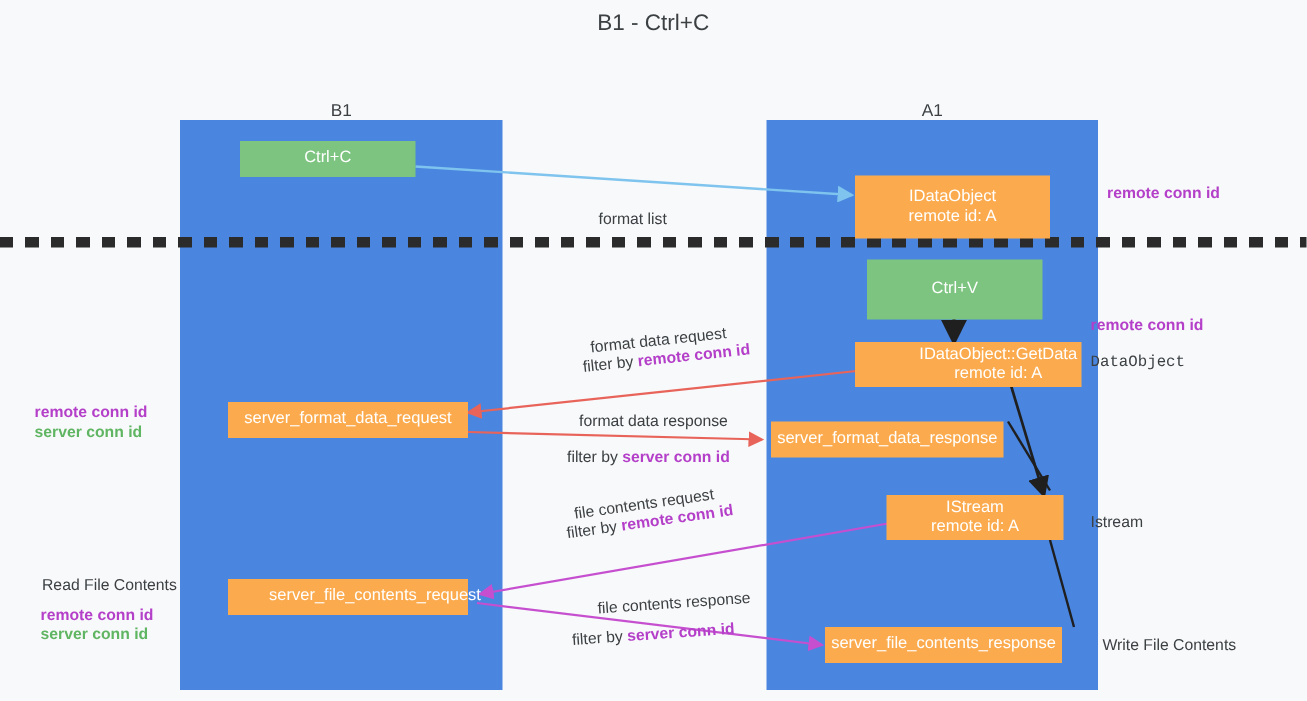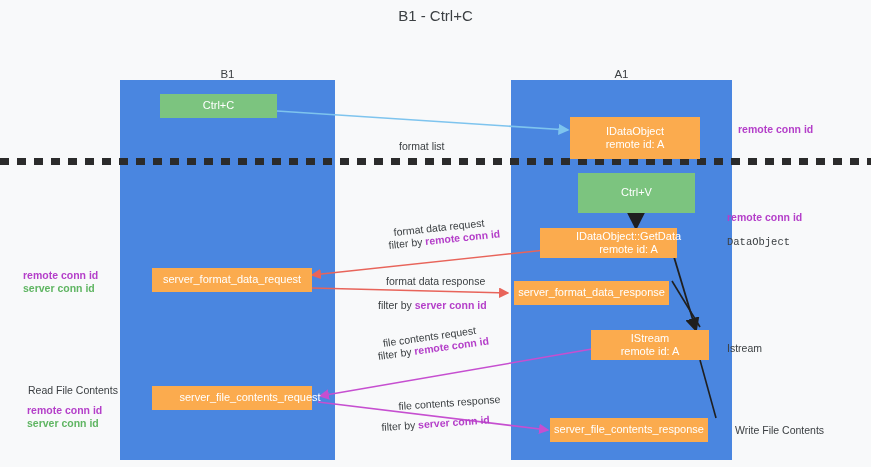--- a/index.html
+++ b/index.html
@@ -99,21 +99,21 @@
 
   <div class="node orange" style="left:570px;top:117px;width:130px;height:42px;">
     <span>IDataObject</span>
     <span>remote id: A</span>
   </div>
 
   <div class="node green" style="left:578px;top:173px;width:117px;height:40px;">
     <span>Ctrl+V</span>
   </div>
 
-  <div class="node orange" style="left:540px;top:228px;width:137px;height:30px;padding-left:40px;">
+  <div class="node orange" style="left:570px;top:228px;width:151px;height:30px;padding-left:40px;">
     <span>IDataObject::GetData</span>
     <span>remote id: A</span>
   </div>
 
   <div class="node orange" style="left:152px;top:268px;width:160px;height:24px;">
     <span>server_format_data_request</span>
   </div>
 
   <div class="node orange" style="left:514px;top:281px;width:155px;height:24px;">
     <span>server_format_data_response</span>

